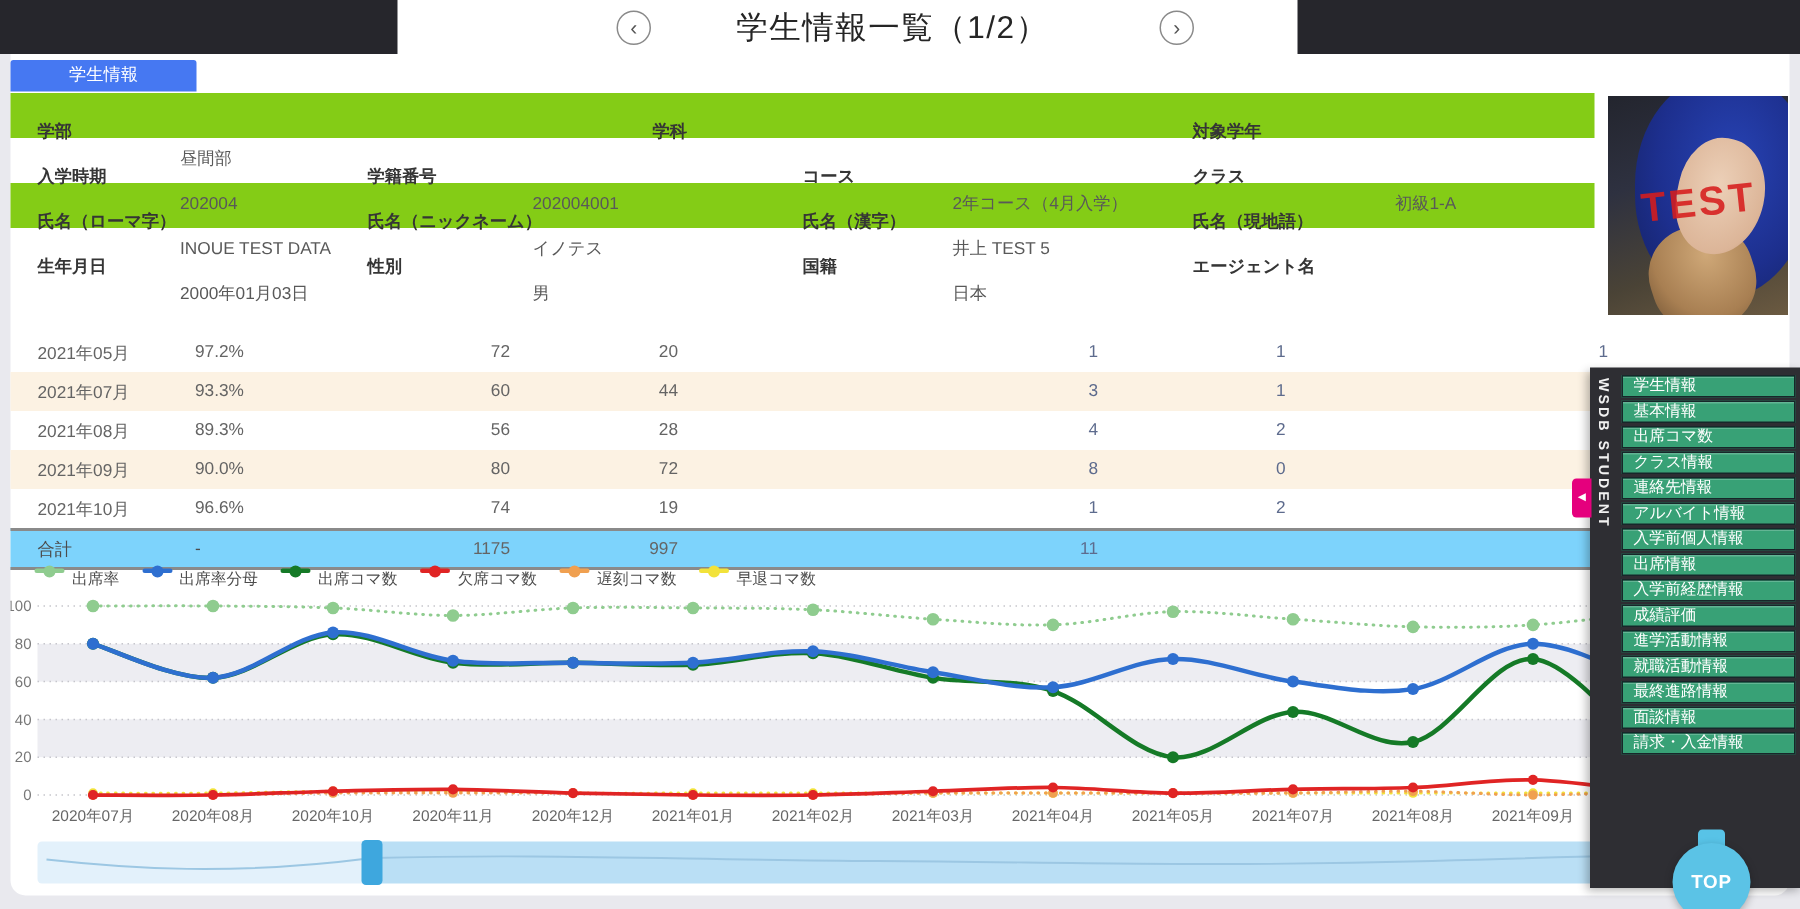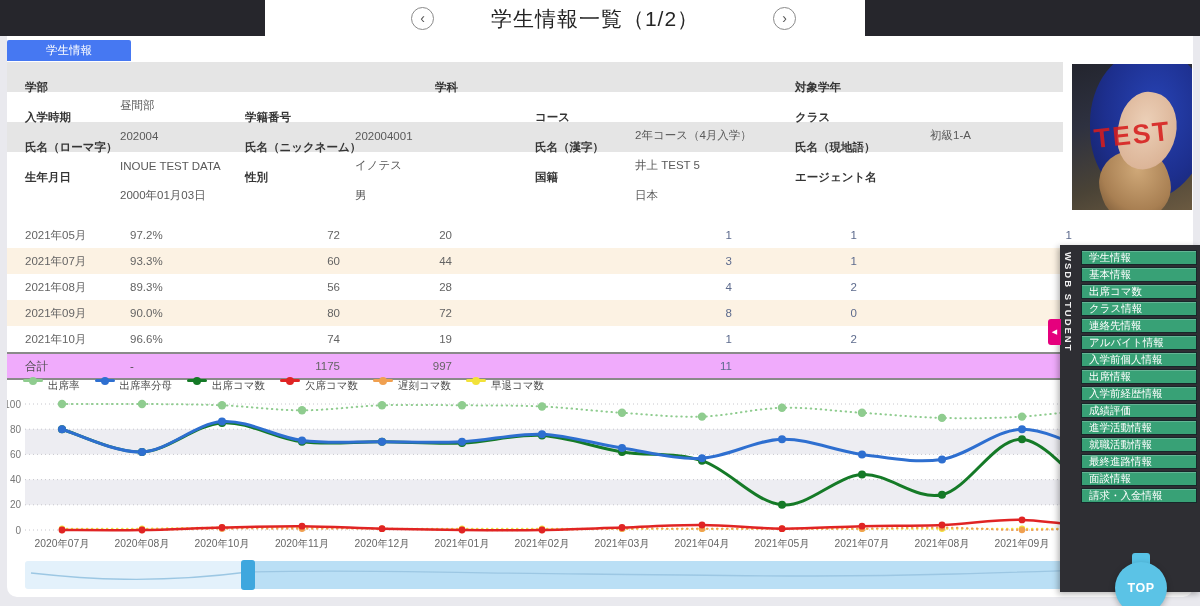--- a/index.html
+++ b/index.html
@@ -20,21 +20,21 @@
   
   .card { position:absolute; left:7px; top:36px; width:1186px; height:561px; background:#fff;
           border-radius:0 0 10px 10px; }
   .tab { position:absolute; left:0; top:4px; width:124px; height:21px; background:#4678f2; color:#fff;
          font-size:11.5px; line-height:21px; text-align:center; border-radius:2px 2px 0 0; cursor:pointer; }
   
   .profile { position:absolute; left:0; top:26px; width:1056px; }
   .p-row { display:grid; grid-template-columns:95px 125px 110px 180px 100px 160px 135px 1fr;
            height:30px; align-items:center; padding-left:18px; font-size:11.5px; }
   .p-row.r1 { grid-template-columns:95px 315px 110px 250px 135px 1fr; }
-  .p-row.alt { background:#e5e5e5; }
+  .p-row.alt { background:#84cc16; }
   .p-label { font-weight:bold; color:#353535; white-space:nowrap; }
   .p-value { color:#595959; white-space:nowrap;margin-top:36px; }
   
   .photo { position:absolute; right:1px; top:28px; width:120px; height:146px; overflow:hidden;
            background:linear-gradient(160deg,#23252e 0%,#2e3140 35%,#4a4336 70%,#6b5a41 100%); z-index:2; }
   .photo .hood { position:absolute; left:18px; top:-14px; width:118px; height:150px; border-radius:50% 46% 55% 48%;
                  background:radial-gradient(ellipse at 55% 40%, #2743b4 0%, #1d2f8e 55%, #14205f 100%); }
   .photo .face { position:absolute; left:46px; top:28px; width:58px; height:78px; border-radius:48% 52% 55% 50%;
                  background:radial-gradient(ellipse at 45% 40%, #ecd0b8 0%, #dcb598 70%, #b98e70 100%);
                  transform:rotate(12deg); }
@@ -43,21 +43,21 @@
                  transform:rotate(-18deg); }
   .photo .wm { position:absolute; left:22px; top:56px; font-size:27px; font-weight:bold; color:rgba(214,28,28,.88);
                transform:rotate(-6deg); letter-spacing:2px; }
   
   .att { position:absolute; left:0; top:186px; width:100%; }
   .a-row { display:grid; grid-template-columns:105px 110px 100px 112px 280px 125px 215px 1fr;
            height:26px; align-items:center; padding-left:18px; font-size:11.5px; color:#646464; }
   .a-row.alt { background:#fcf2e3; }
   .a-row .num { text-align:right; color:#5d6b8d; }
   .a-row .num.dark { color:#646464; }
-  .a-row.total { background:#f0abfc; border-top:2px solid #8a8a8a; border-bottom:2px solid #8a8a8a; height:28px; color:#4c4c4c; }
+  .a-row.total { background:#7dd3fc; border-top:2px solid #8a8a8a; border-bottom:2px solid #8a8a8a; height:28px; color:#4c4c4c; }
   
   .legend { position:absolute; left:16px; top:343px; display:flex; gap:15px; align-items:center;
             font-size:10.5px; color:#4c4c4c; }
   .lg-item { display:flex; gap:5px; }
   .mk { position:relative; width:20px; height:3px; border-radius:2px; }
   .mk i { position:absolute; left:6px; top:-2.5px; width:8px; height:8px; border-radius:50%; display:block; }
   
   .chart { position:absolute; left:0; top:360px; width:1160px; height:160px; }
   
   .slider { position:absolute; left:18px; top:524px; width:1124px; height:30px; }

